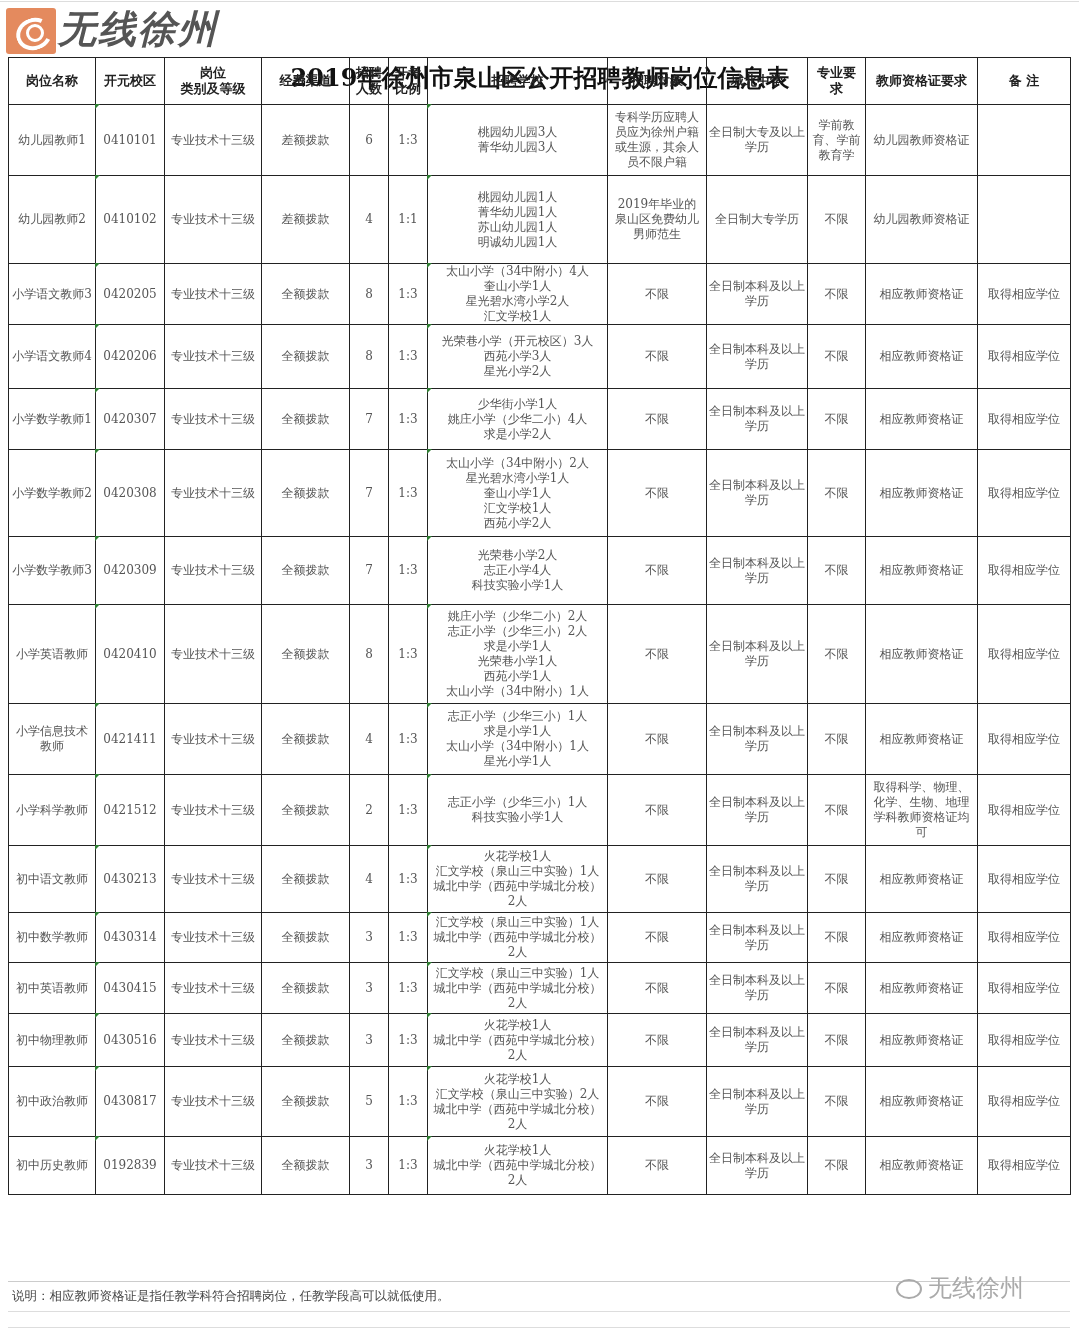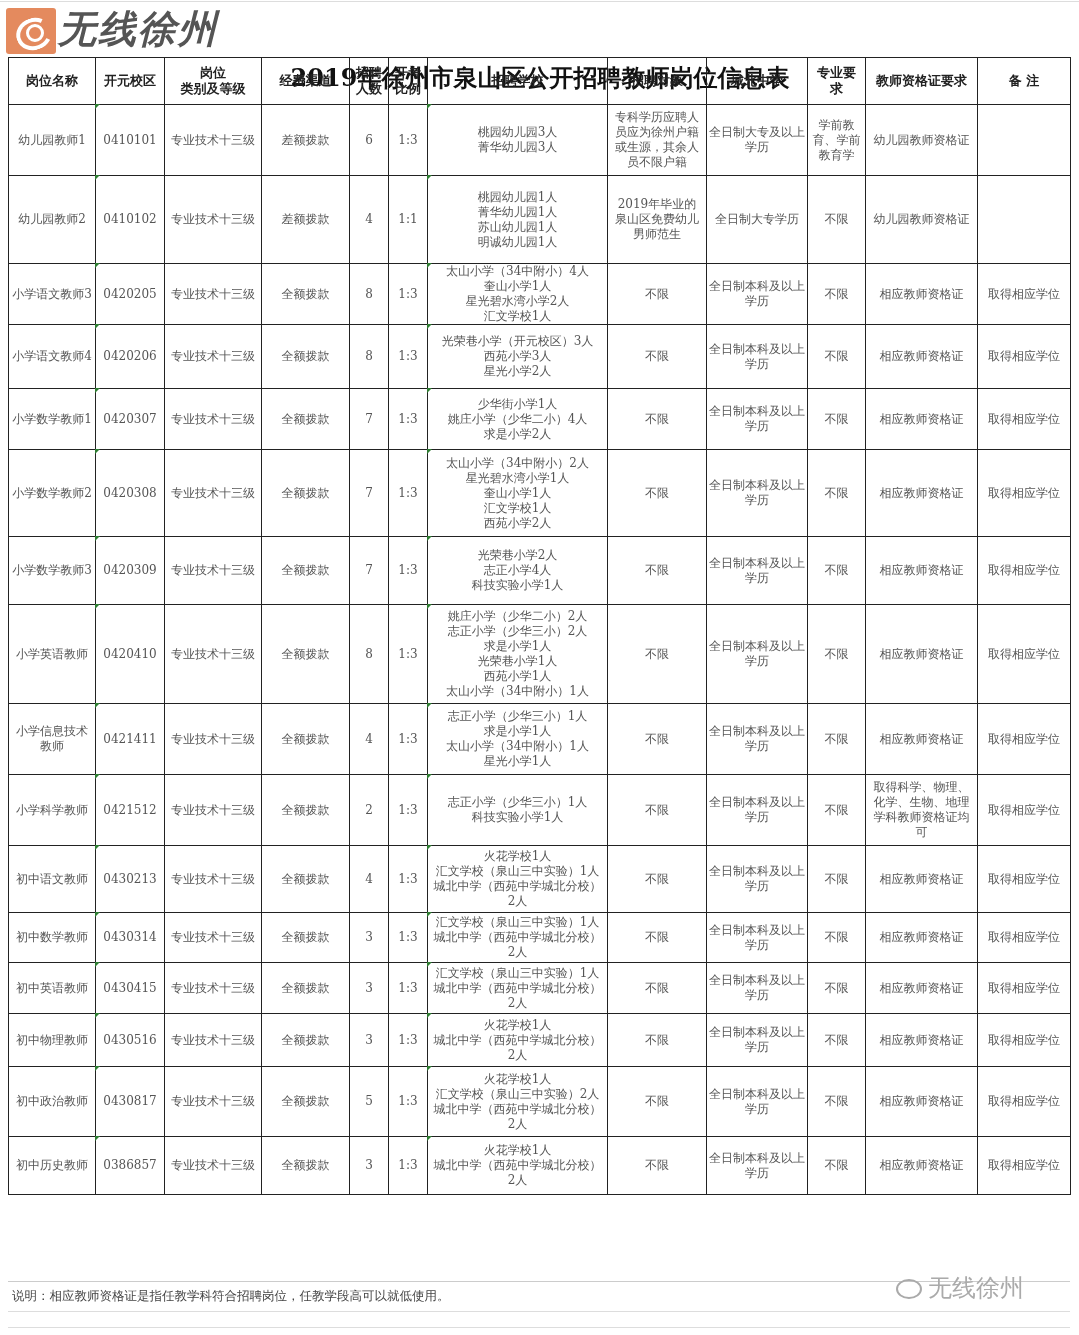--- a/index.html
+++ b/index.html
@@ -378,21 +378,21 @@
             <div>2人</div>
           </td>
           <td>不限</td>
           <td>全日制本科及以上学历</td>
           <td>不限</td>
           <td>相应教师资格证</td>
           <td class="remark">取得相应学位</td>
         </tr>
         <tr style="height: 58px;">
           <td class="name">初中历史教师</td>
-          <td class="code corner">0386857</td>
+          <td class="code corner">0192839</td>
           <td>专业技术十三级</td>
           <td>全额拨款</td>
           <td class="num">3</td>
           <td class="ratio">1:3</td>
           <td class="schools corner">
             <div>火花学校1人</div>
             <div>城北中学（西苑中学城北分校）</div>
             <div>2人</div>
           </td>
           <td>不限</td>

